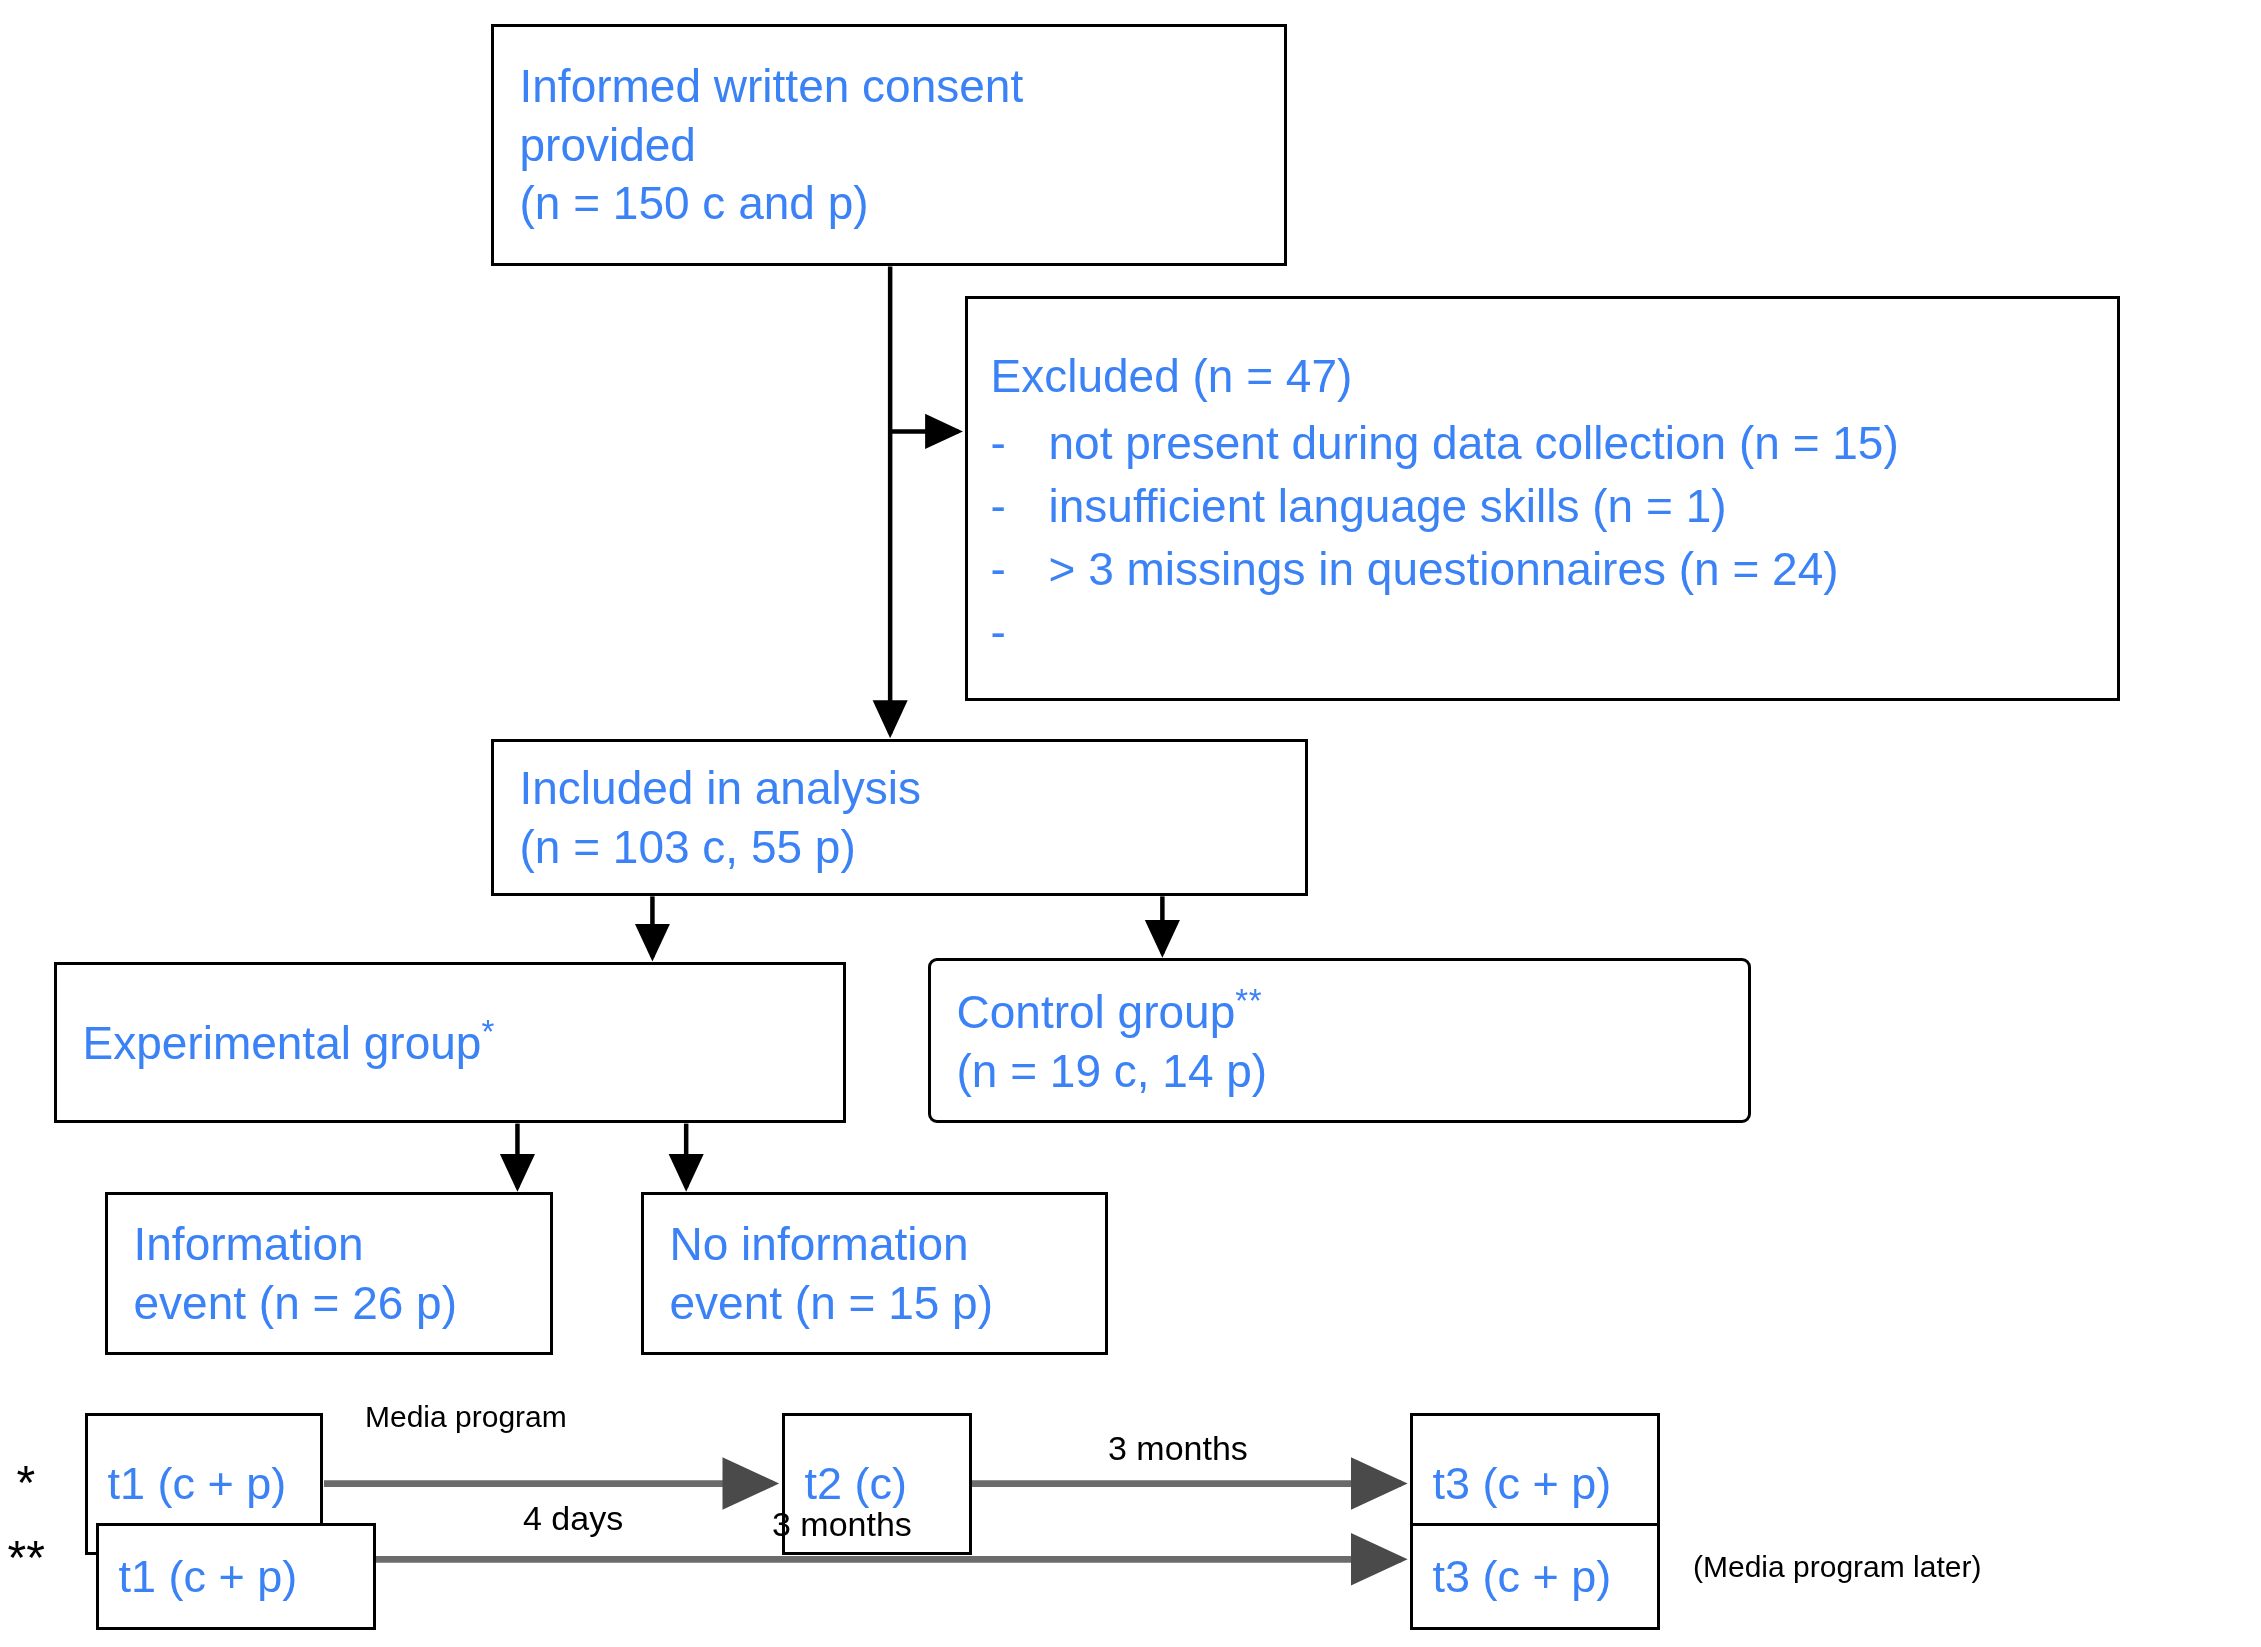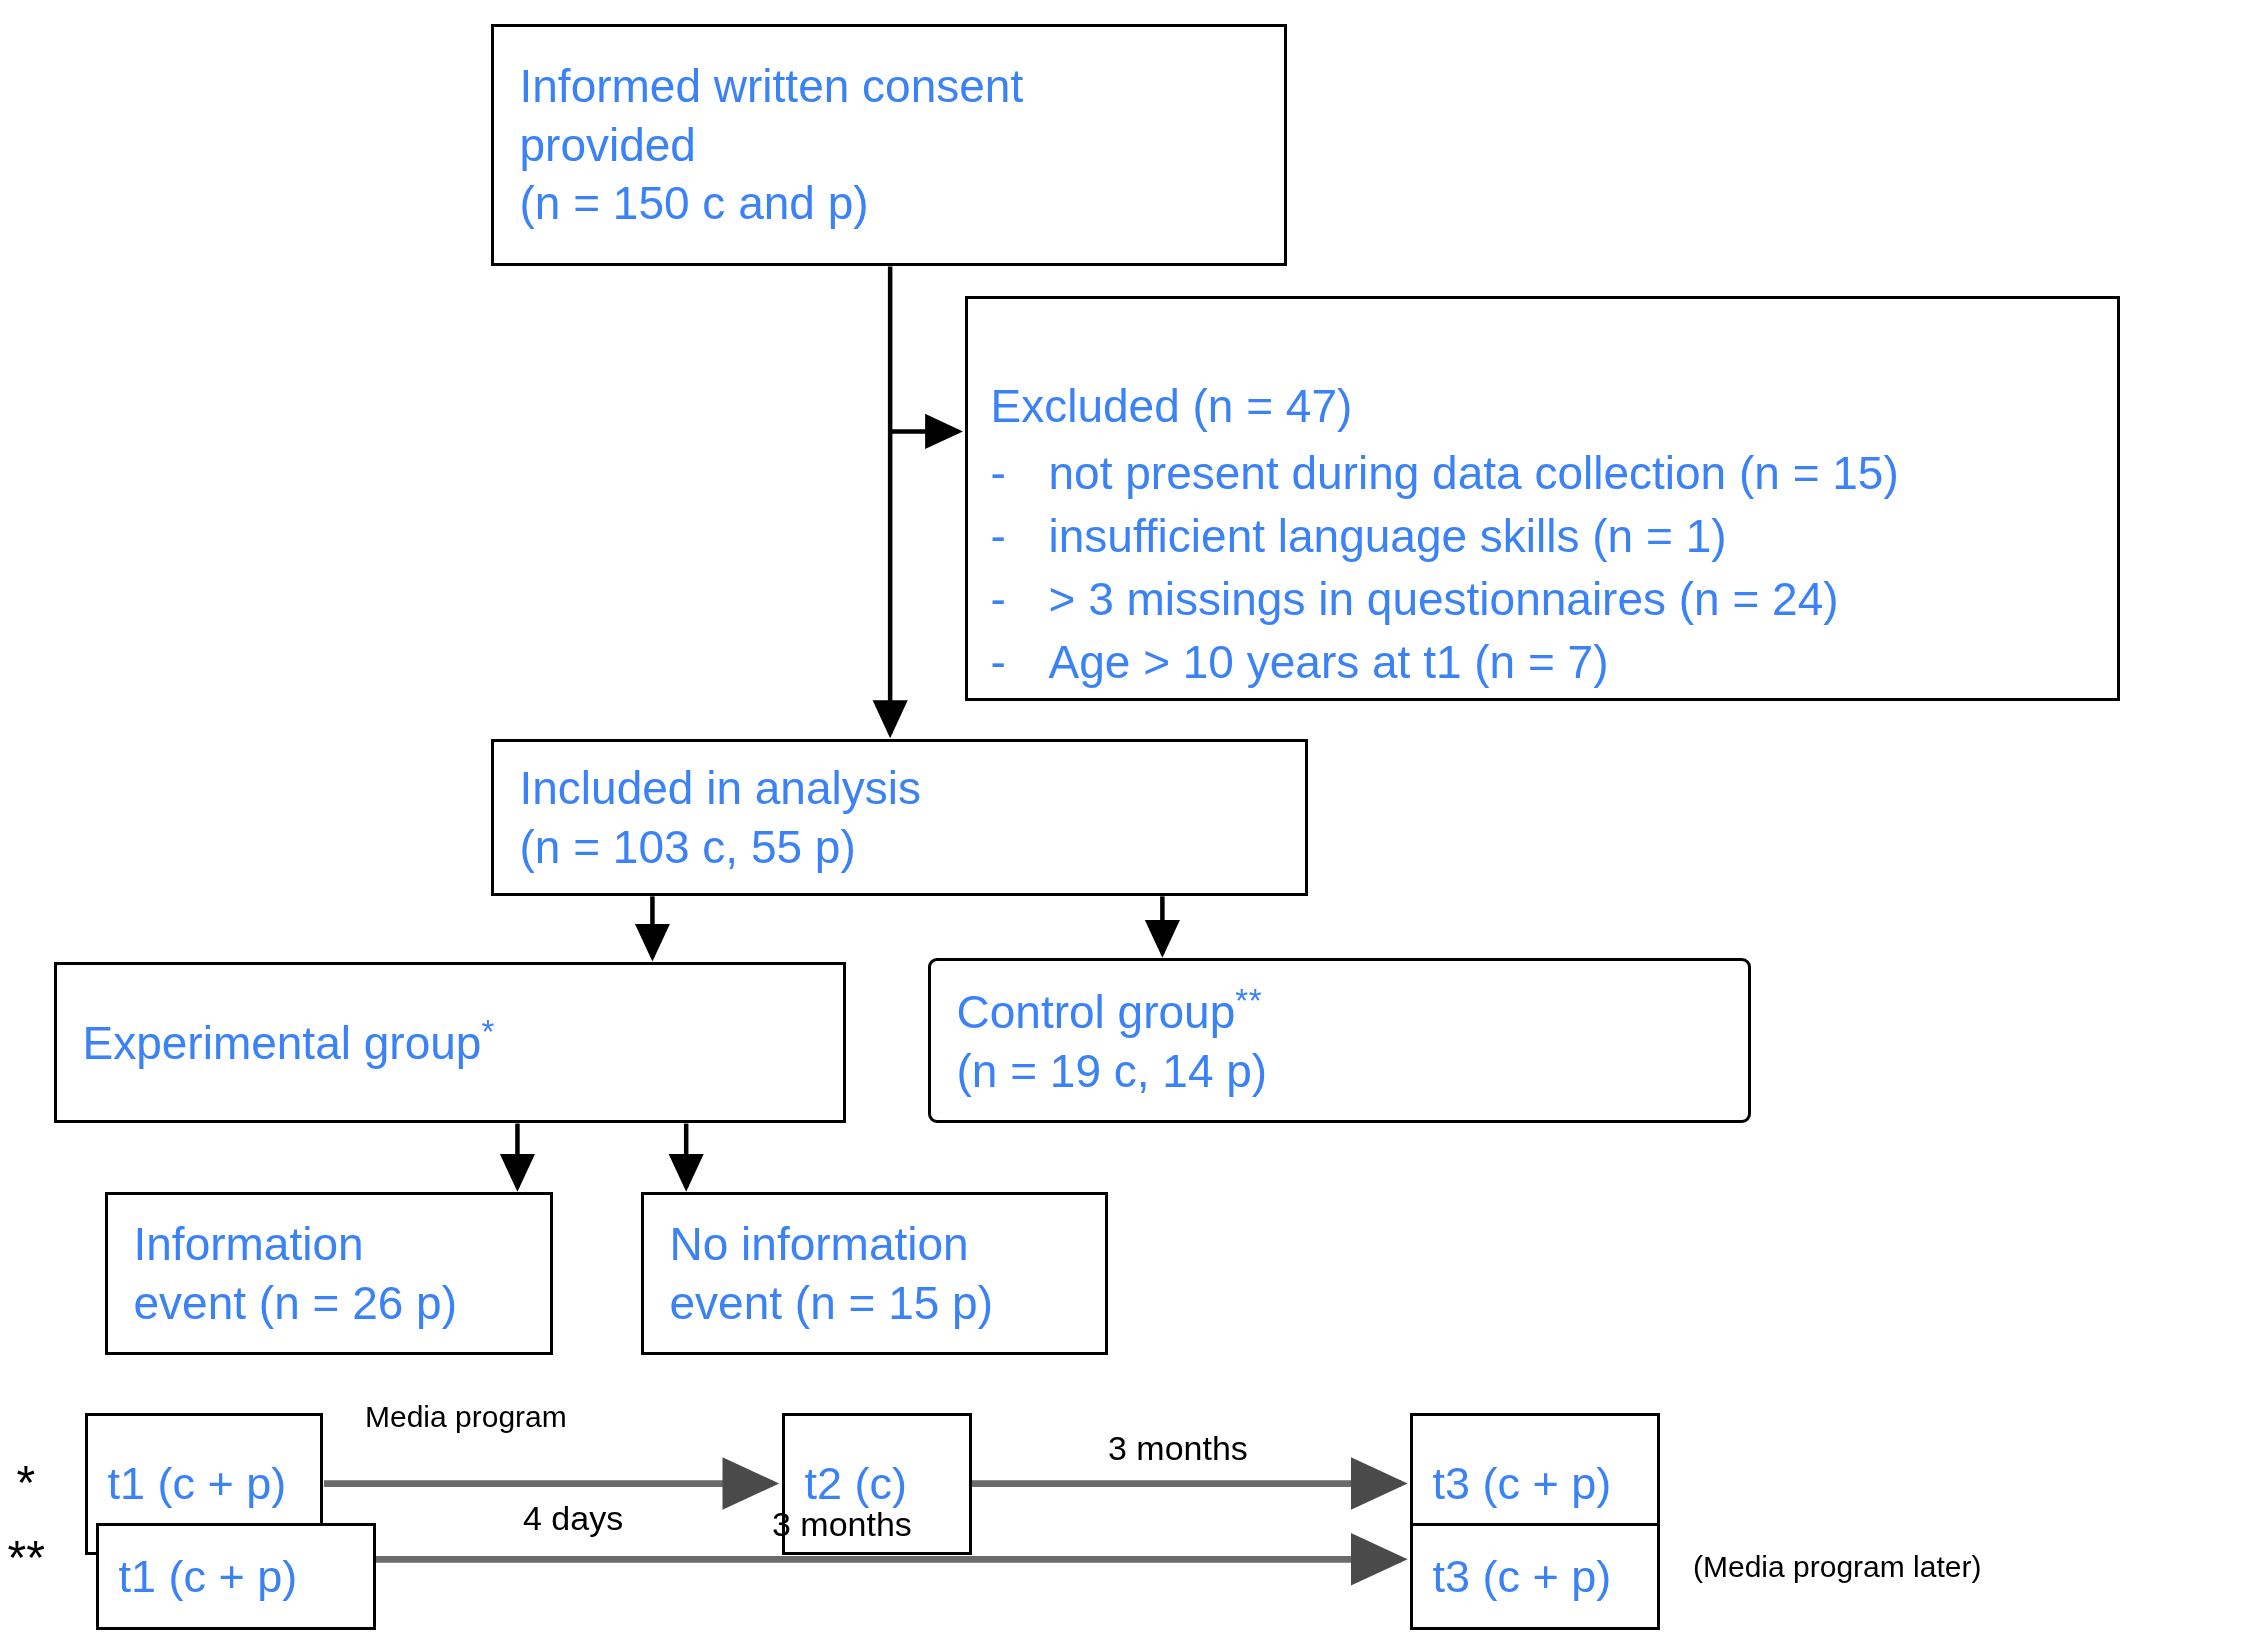--- a/index.html
+++ b/index.html
@@ -41,21 +41,21 @@
   .box-main {
     padding-left: 25.5px;
     padding-right: 10.5px;
     font-size: 46px;
   }
   
   .box-excluded {
     padding-left: 22.5px;
     padding-right: 10px;
     font-size: 46px;
-    justify-content: flex-end;
+    justify-content: center;
     padding-top: 18px;
   }
   .box-excluded .head {
     margin-bottom: 10.5px;
   }
   .bullet-row {
     display: flex;
     align-items: baseline;
     margin-bottom: 9px;
   }
@@ -154,21 +154,20 @@
     <div class="bullet-row">
       <span class="dash">-</span>
       <span class="btxt">insufficient language skills (n = 1)</span>
     </div>
     <div class="bullet-row">
       <span class="dash">-</span>
       <span class="btxt">&gt; 3 missings in questionnaires (n = 24)</span>
     </div>
     <div class="bullet-row">
       <span class="dash">-</span>
-      <span class="btxt">Age &gt; 10 years at t1 (n = 7)</span>
     </div>
   </div>
 
   <div class="node box-main" style="left:491px; top:739px; width:817px; height:157px;">
     <div class="line">Included in analysis</div>
     <div class="line">(n = 103 c, 55 p)</div>
   </div>
 
   <div class="node box-main" style="left:54px; top:962px; width:792px; height:161px;">
     <div class="line"><span>Experimental group</span><span class="sup">*</span></div>

